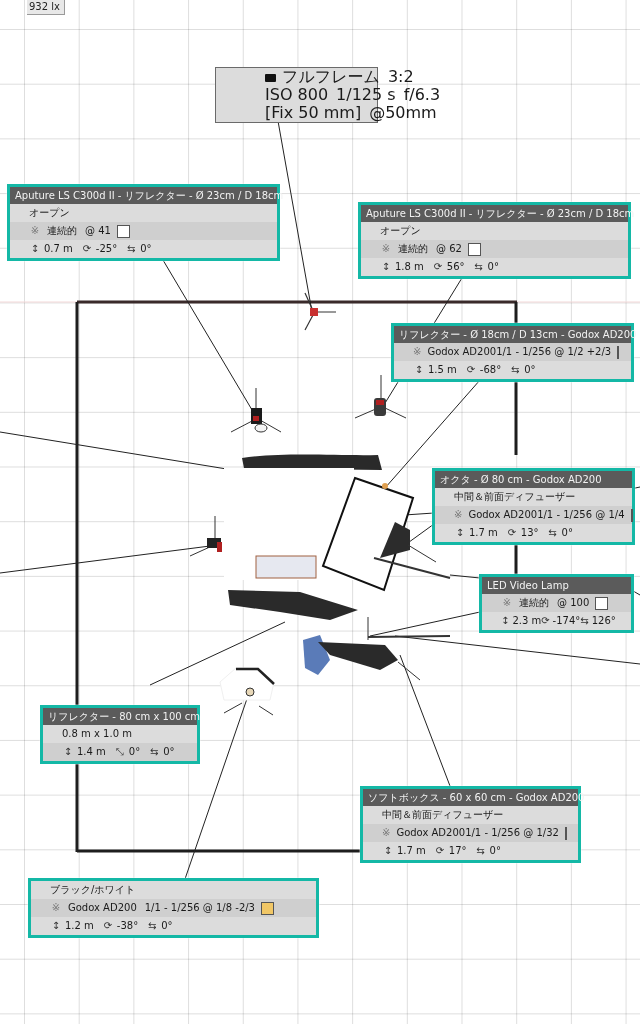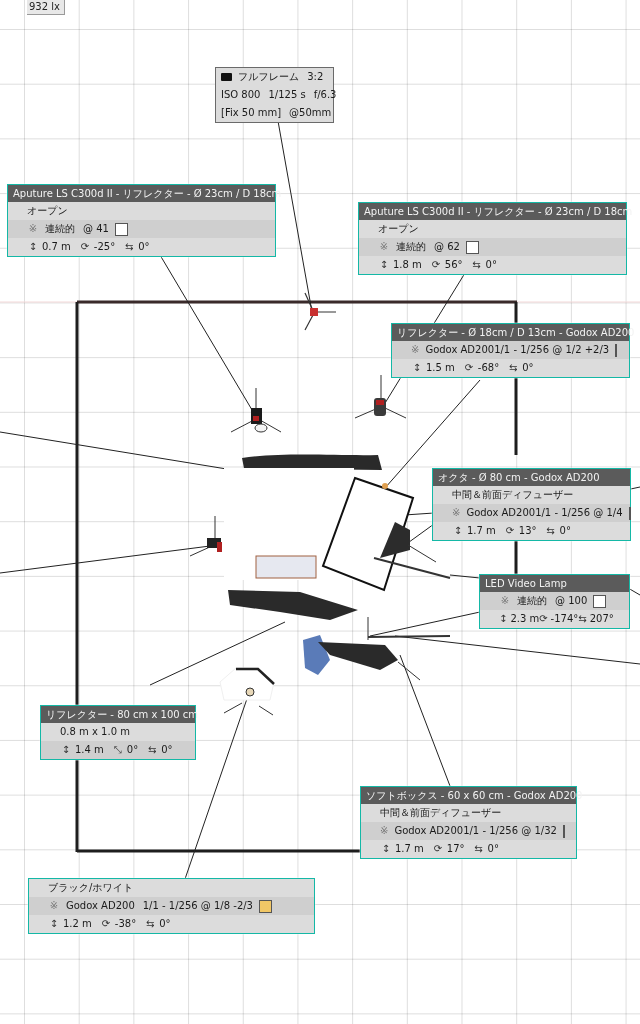--- a/index.html
+++ b/index.html
@@ -6,29 +6,29 @@
   body{width:640px;height:1024px;position:relative;overflow:hidden;background:#ffffff;font-family:"DejaVu Sans","Liberation Sans",sans-serif;}
   #canvas{position:absolute;left:0;top:0;width:640px;height:1024px;
     background-color:#fff;
     background-image:
       linear-gradient(to right, rgba(0,0,0,0.13) 1px, transparent 1px),
       linear-gradient(to bottom, rgba(0,0,0,0.13) 1px, transparent 1px);
     background-size:54.7px 54.7px;
     background-position:24px 29px;}
   svg.overlay{position:absolute;left:0;top:0;width:640px;height:1024px;}
   .lux{position:absolute;left:0;top:0;padding:1px 4px 2px 2px;background:#e8e8e8;border:1px solid #9a9a9a;border-top:none;border-left:none;font-size:10px;color:#222;margin-left:27px;}
-  .panel{position:absolute;background:#dcdcdc;border:1px solid #14b8a6;font-size:10px;color:#1a1a1a;box-shadow:0 0 0 1px rgba(255,255,255,0.3);}
+  .panel{position:absolute;background:#dcdcdc;border:3px solid #14b8a6;font-size:10px;color:#1a1a1a;box-shadow:0 0 0 1px rgba(255,255,255,0.3);}
   .panel .hdr{background:#5b5b5b;color:#f2f2f2;height:17px;line-height:17px;padding:0 5px;white-space:nowrap;}
   .panel .row{height:18px;line-height:18px;padding:0 19px;white-space:nowrap;display:flex;align-items:center;}
   .panel .row.alt{background:#cfcfcf;}
   .ico{display:inline-block;width:12px;text-align:center;color:#777;font-size:10px;margin-right:6px;}
   .ico.sm{margin-right:3px;color:#333;}
   .sw{display:inline-block;width:11px;height:11px;border:1px solid #555;margin-left:6px;vertical-align:middle;}
   .gap{display:inline-block;width:8px;}
-  .cam{position:absolute;background:#dcdcdc;border:1px solid #6a6a6a;font-size:10px;color:#1a1a1a;}
+  .cam{position:absolute;background:#dcdcdc;border:1px solid #6a6a6a;font-size:16px;color:#1a1a1a;padding-left:44px;}
   .cam .row{height:18px;line-height:18px;padding:0 5px;white-space:nowrap;}
 </style>
 </head>
 <body>
 
 <div id="canvas"></div>
 
 <svg class="overlay" viewBox="0 0 640 1024">
 
   <line x1="0" y1="302" x2="640" y2="302" stroke="#f3d8d8" stroke-width="1"></line>
@@ -233,21 +233,21 @@
       <span class="sw" style="background:#ffffff"></span>
   </div>
   <div class="row">
     <span class="ico sm">↕</span>
       <span>2.3 m</span>
       <span class="gap"></span>
       <span class="ico sm">⟳</span>
       <span>-174°</span>
       <span class="gap"></span>
       <span class="ico sm">⇆</span>
-      <span>207°</span>
+      <span>126°</span>
   </div>
 </div>
 
 <div class="panel" style="left:5px;top:705px;width:154px;margin-left:35px;">
   <div class="hdr">リフレクター - 80 cm x 100 cm</div>
   <div class="row">0.8 m x 1.0 m</div>
   <div class="row alt">
     <span class="ico sm">↕</span>
       <span>1.4 m</span>
       <span class="gap"></span>

